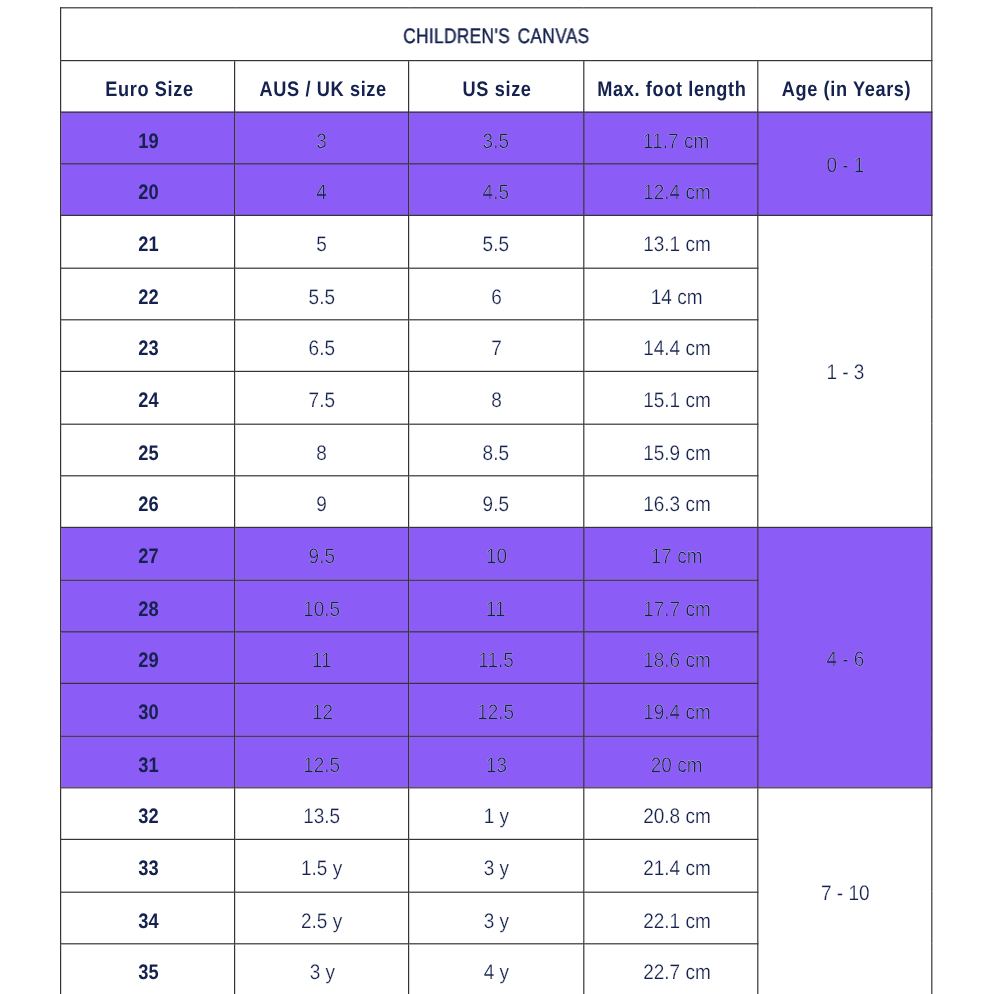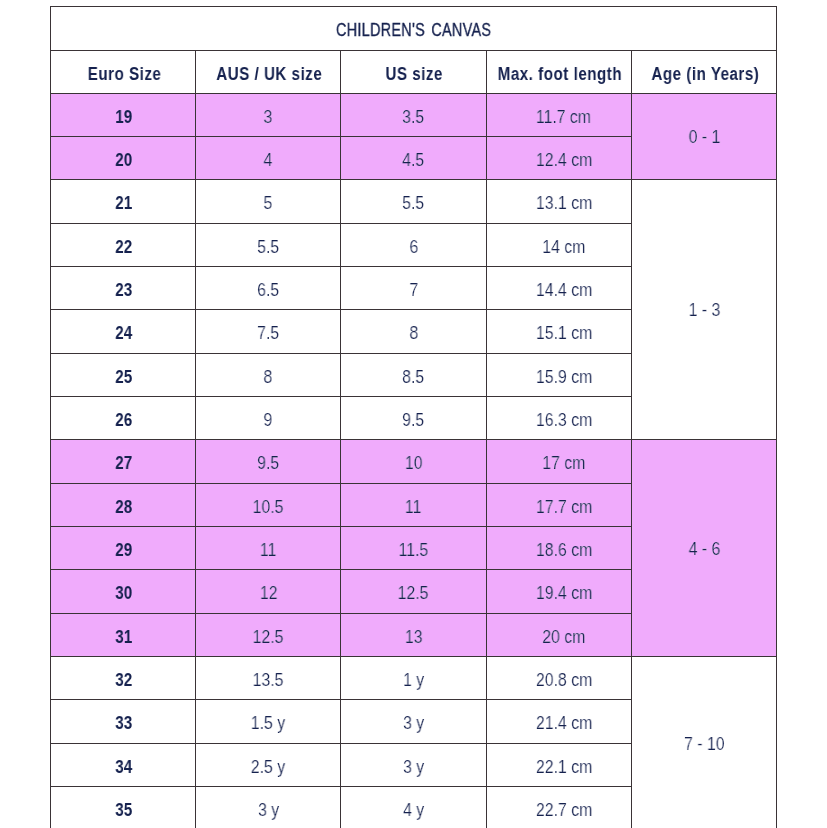--- a/index.html
+++ b/index.html
@@ -40,21 +40,21 @@
     white-space: nowrap;
     font-size: 17.5px;
     letter-spacing: 0;
   }
   .title-cell .sq { transform: scaleX(0.82)  translateZ(0); top: 2.4px; letter-spacing: 0.4px; word-spacing: 2.5px; -webkit-text-stroke: 0.35px #15214e; }
   .head-cell  .sq { transform: scaleX(0.865) translateZ(0); top: 2.5px; left: 1.2px; font-weight: bold; letter-spacing: 0.6px; }
   .data-cell  .sq { transform: scaleX(0.905) translateZ(0); top: 2.4px; -webkit-text-stroke: 0.18px #ffffff; }
   .data-cell.euro .sq     { transform: scaleX(0.87) translateZ(0); font-weight: bold; left: 1px; -webkit-text-stroke-width: 0; }
   .data-cell.c-length .sq { left: 5px; }
   .data-cell.c-age .sq    { top: 1.2px; left: 0.8px; }
-  .shade { background: #f0abfc; }
+  .shade { background: #8b5cf6; }
   .shade .sq { -webkit-text-stroke-color: #e3e4e9; }
 </style>
 </head>
 <body>
 
 <div id="chart-wrap">
   <table class="size-chart">
     <tbody>
       <tr>
         <td class="title-cell" colspan="5"><span class="sq">CHILDREN'S CANVAS</span></td>

